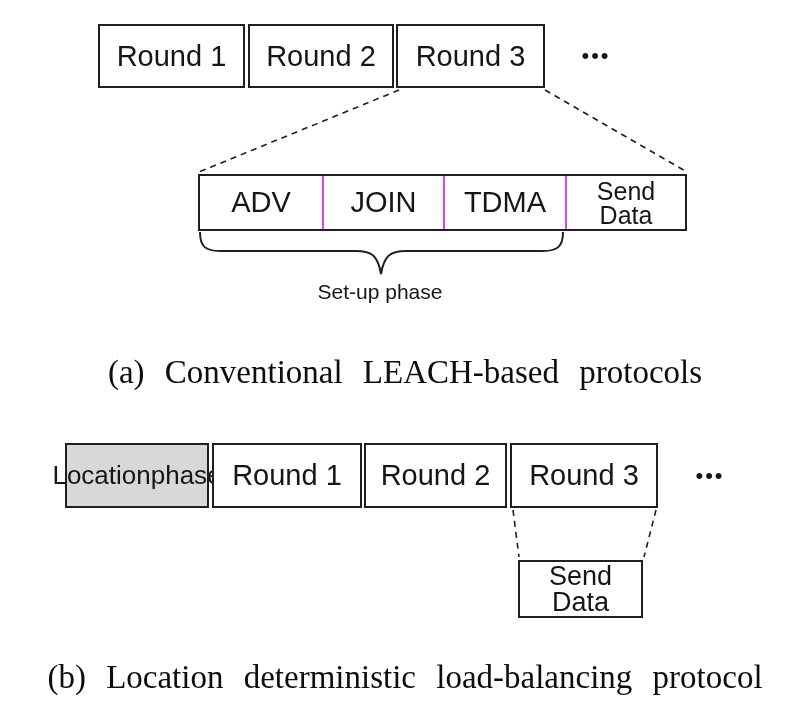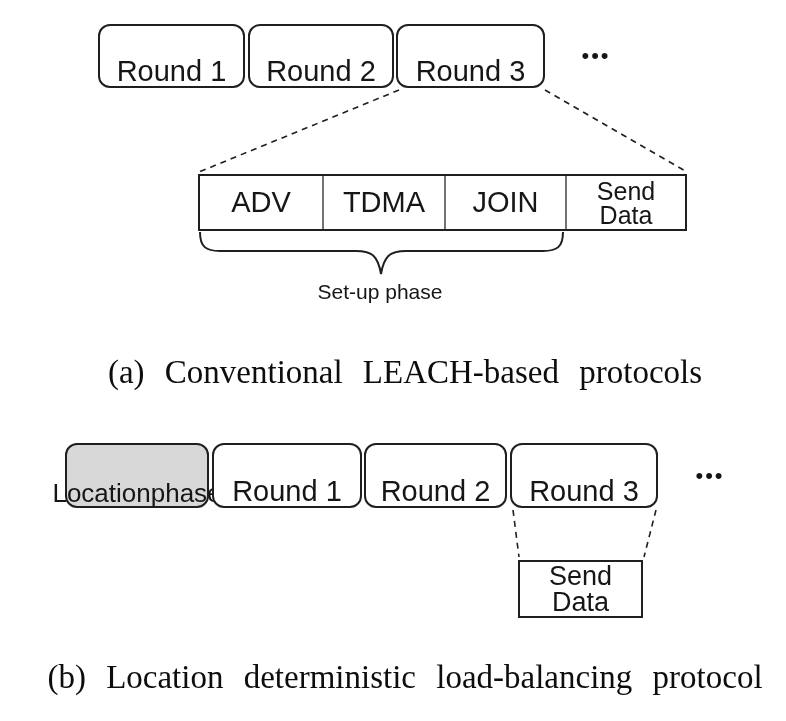--- a/index.html
+++ b/index.html
@@ -4,38 +4,38 @@
 <style>
   html,body { margin:0; padding:0; background:#ffffff; }
   .canvas {
     position:relative; width:786px; height:721px; background:#ffffff;
     font-family:"Liberation Sans","DejaVu Sans",sans-serif; color:#161616;
     overflow:hidden;
   }
   .overlay { position:absolute; left:0; top:0; width:786px; height:721px; pointer-events:none; }
   .rbox {
     position:absolute; box-sizing:border-box;
-    border:2.5px solid #1f1f1f; border-radius:12px; background:#ffffff;
-    display:flex; align-items:flex-end; justify-content:center;
+    border:2.5px solid #1f1f1f; border-radius:0; background:#ffffff;
+    display:flex; align-items:center; justify-content:center;
     font-size:29px; line-height:1; white-space:nowrap;
   }
   .rbox.two-line { font-size:26px; line-height:25px; }
   .rbox.gray { background:#d8d8d8; }
   .dots {
     position:absolute; display:flex; align-items:center; justify-content:center;
     font-size:22px; letter-spacing:2px; color:#161616;
   }
   .slot-row {
     position:absolute; box-sizing:border-box; display:flex;
     border:2px solid #1f1f1f; background:#ffffff;
   }
   .slot {
     box-sizing:border-box; display:flex; flex-direction:column;
     align-items:center; justify-content:center;
-    border-right:2px solid #737373; font-size:29px; line-height:1;
+    border-right:2px solid #d946ef; font-size:29px; line-height:1;
   }
   .slot:last-child { border-right:none; flex:1; }
   .slot .l2 { font-size:25px; line-height:24px; }
   .plain-box {
     position:absolute; box-sizing:border-box; border:2px solid #1f1f1f; background:#ffffff;
     display:flex; flex-direction:column; align-items:center; justify-content:center;
     font-size:27px; line-height:26px;
   }
   .brace-label {
     position:absolute; text-align:center; font-size:21px; color:#161616;
@@ -72,25 +72,25 @@
     </div>
     <div class="rbox" style="left:396px; top:24px; width:149px; height:64px;">
       <span>Round 3</span>
     </div>
     <div class="dots" style="left:568px; top:24px; width:56px; height:64px;">•••</div>
 
     <div class="slot-row" style="left:198px; top:174px; width:489px; height:57px;">
       <div class="slot" style="width:124px;">
         <span>ADV</span>
       </div>
+      <div class="slot" style="width:121px;">
+        <span>JOIN</span>
+      </div>
       <div class="slot" style="width:122px;">
         <span>TDMA</span>
-      </div>
-      <div class="slot" style="width:121px;">
-        <span>JOIN</span>
       </div>
       <div class="slot">
         <span class="l2">Send</span>
         <span class="l2">Data</span>
       </div>
     </div>
 
     <div class="brace-label" style="left:198px; top:280px; width:364px;">Set-up phase</div>
 
     <div class="caption" style="top:354px;">(a) Conventional LEACH-based protocols</div>

